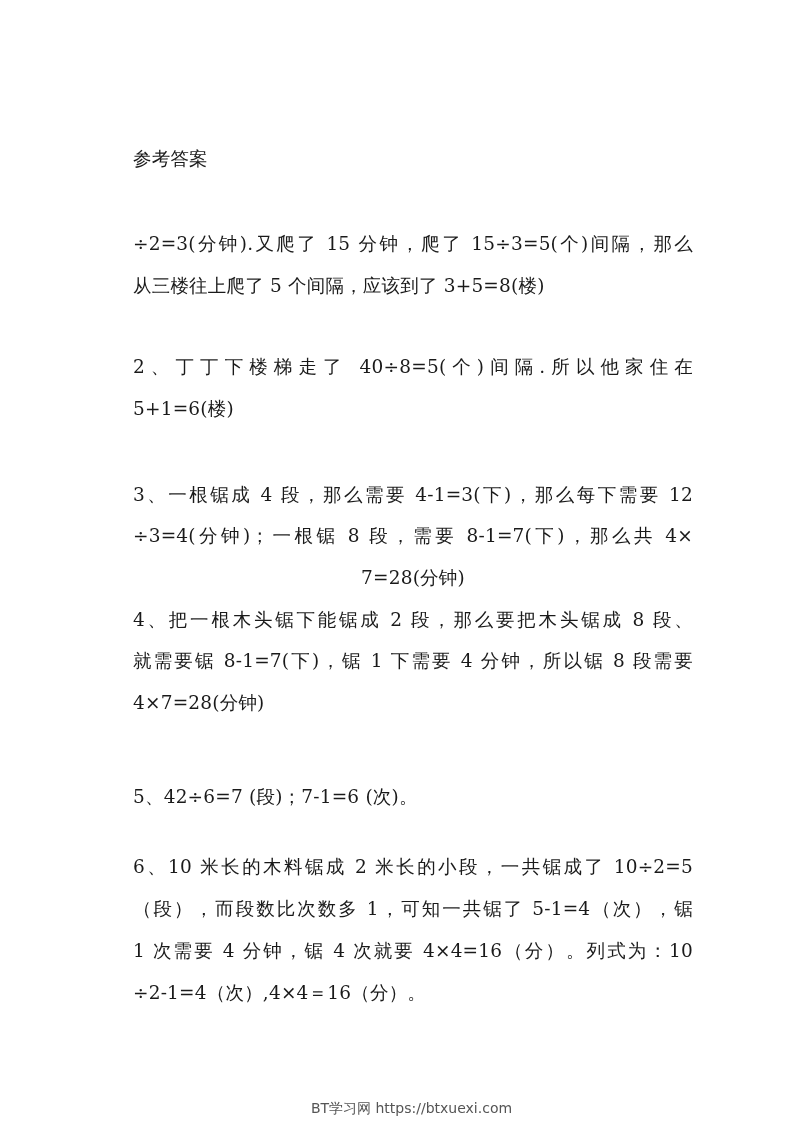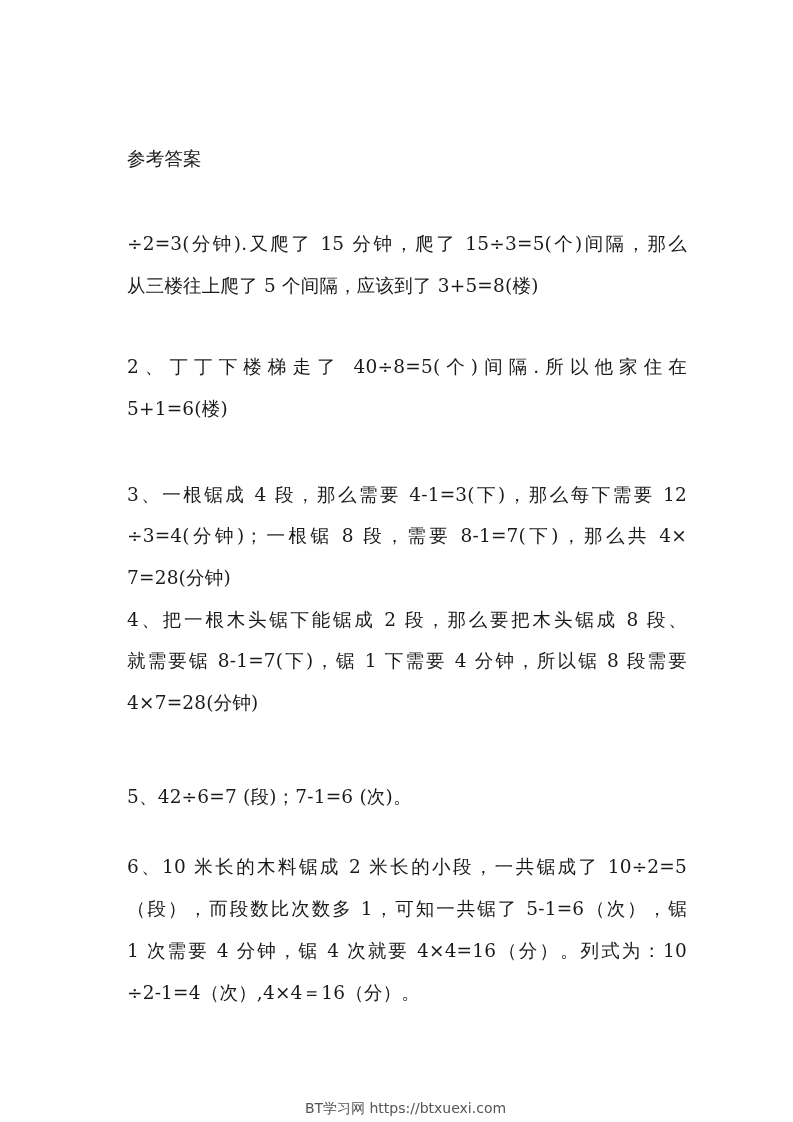--- a/index.html
+++ b/index.html
@@ -1,21 +1,21 @@
 <!DOCTYPE html>
 <html><head>
 <meta charset="utf-8">
 <style>
   html, body { margin: 0; padding: 0; background: #ffffff; }
   body {
     width: 793px; height: 1122px; position: relative; overflow: hidden;
     font-family: "DejaVu Serif", "Liberation Serif", serif;
     color: #1a1a1a;
   }
-  .page { position: absolute; left: 9px; top: 0; width: 696px; height: 1122px; }
+  .page { position: absolute; left: 15px; top: 0; width: 696px; height: 1122px; }
   .line {
     position: absolute; left: 118px; width: 560px;
     font-size: 18.5px; line-height: 24px; white-space: nowrap;
     letter-spacing: 0.2px;
   }
   .justify { text-align: justify; text-align-last: justify; }
   .title { top: 147px; }
   .footer {
     position: absolute; top: 1068px; left: 0; width: 793px; text-align: center;
     font-family: "DejaVu Sans", "Liberation Sans", sans-serif;
@@ -29,27 +29,27 @@
   <div class="line title">参考答案</div>
 
   <div class="line justify" style="top:232px;">÷2=3(分钟).又爬了 15 分钟，爬了 15÷3=5(个)间隔，那么</div>
   <div class="line" style="top:274px;">从三楼往上爬了 5 个间隔，应该到了 3+5=8(楼)</div>
 
   <div class="line justify" style="top:355px;">2、丁丁下楼梯走了 40÷8=5(个)间隔.所以他家住在</div>
   <div class="line" style="top:397px;">5+1=6(楼)</div>
 
   <div class="line justify" style="top:483px;">3、一根锯成 4 段，那么需要 4-1=3(下)，那么每下需要 12</div>
   <div class="line justify" style="top:524px;">÷3=4(分钟)；一根锯 8 段，需要 8-1=7(下)，那么共 4×</div>
-  <div class="line" style="top:566px;">7=28(分钟)</div>
+  <div class="line" style="top:566px;text-align:center;">7=28(分钟)</div>
 
   <div class="line justify" style="top:608px;">4、把一根木头锯下能锯成 2 段，那么要把木头锯成 8 段、</div>
   <div class="line justify" style="top:649px;">就需要锯 8-1=7(下)，锯 1 下需要 4 分钟，所以锯 8 段需要</div>
   <div class="line" style="top:691px;">4×7=28(分钟)</div>
 
   <div class="line" style="top:773px;margin-top:12px;">5、42÷6=7 (段)；7-1=6 (次)。</div>
 
   <div class="line justify" style="top:855px;">6、10 米长的木料锯成 2 米长的小段，一共锯成了 10÷2=5</div>
-  <div class="line justify" style="top:897px;">（段），而段数比次数多 1，可知一共锯了 5-1=6（次），锯</div>
+  <div class="line justify" style="top:897px;">（段），而段数比次数多 1，可知一共锯了 5-1=4（次），锯</div>
   <div class="line justify" style="top:939px;">1 次需要 4 分钟，锯 4 次就要 4×4=16（分）。列式为：10</div>
   <div class="line" style="top:981px;">÷2-1=4（次）,4×4＝16（分）。</div>
 
   <div class="footer">BT学习网 https://btxuexi.com</div>
 </div>
 
 </body></html>

